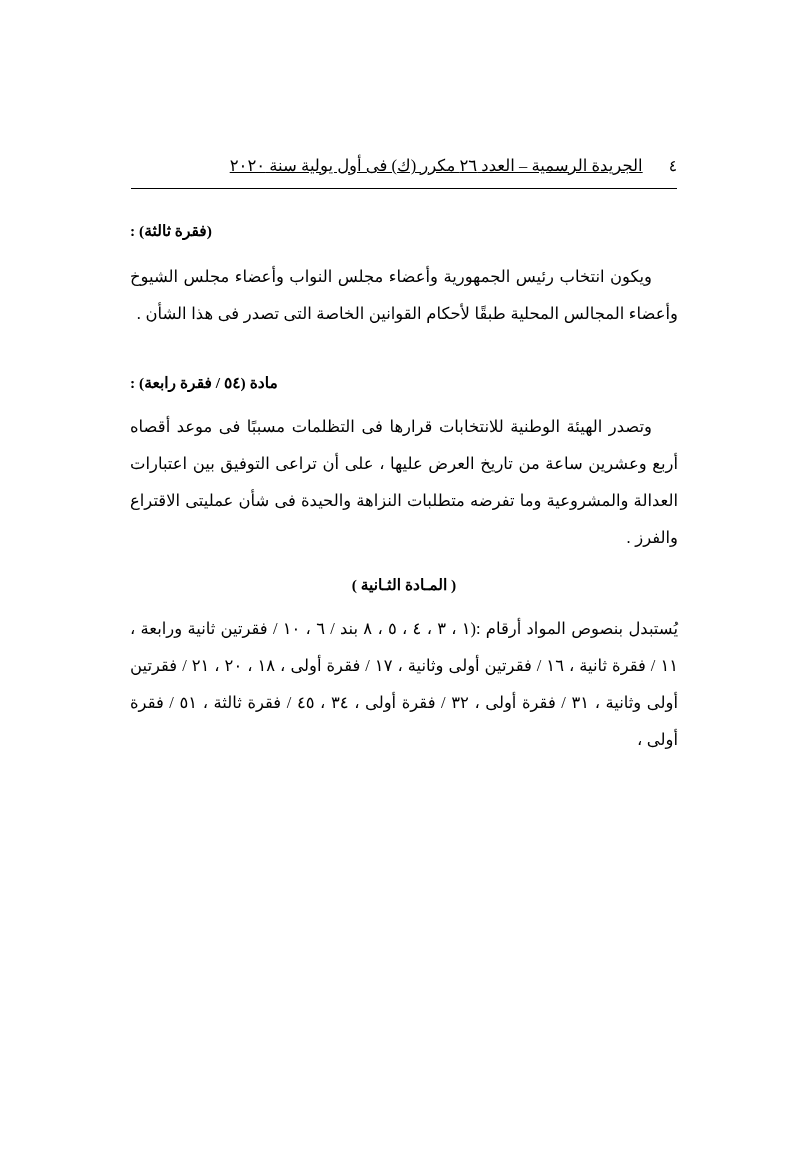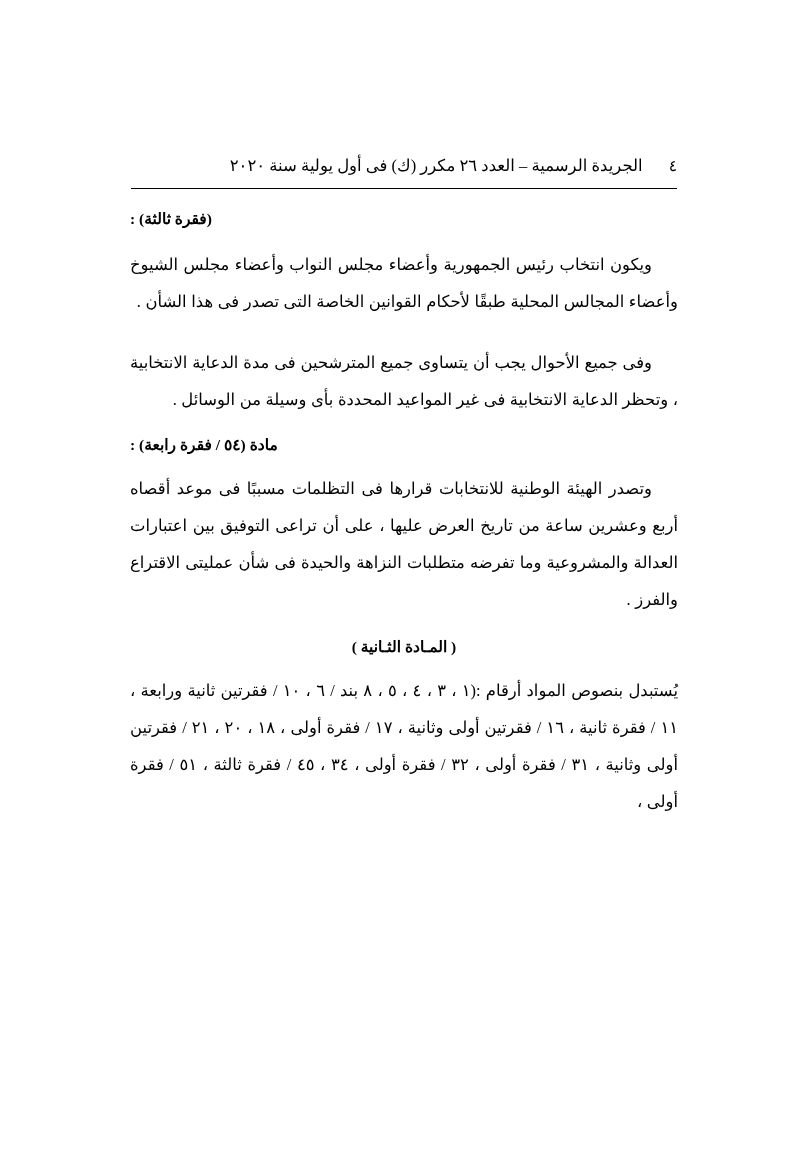--- a/index.html
+++ b/index.html
@@ -36,34 +36,35 @@
   .folio {
     font-size: 15.5px;
     letter-spacing: 0;
     margin-left: 26px;
     flex: 0 0 auto;
   }
   .head-text {
     font-size: 16.5px;
     white-space: nowrap;
     flex: 0 0 auto;
+    text-decoration: underline;
   }
   .head-rule {
     position: absolute;
     top: 188px;
     right: 135px;
     width: 546px;
     height: 0;
     border-top: 1.6px solid #000;
   }
 
   
   .column {
     position: absolute;
-    top: 202px;
+    top: 214px;
     right: 134px;
     width: 548px;
     direction: rtl;
   }
 
   .para {
     font-size: 16.4px;
     line-height: 37px;
     text-align: justify;
     text-align-last: right;
@@ -113,21 +114,20 @@
     <p class="heading-right">(فقرة ثالثة) :</p>
     <div class="sp-10"></div>
     <p class="para indent">ويكون انتخاب رئيس الجمهورية وأعضاء مجلس النواب وأعضاء مجلس الشيوخ وأعضاء المجالس المحلية طبقًا لأحكام القوانين الخاصة التى تصدر فى هذا الشأن .</p>
 
     <div class="sp-8"></div>
     <div class="sp-8"></div>
 
     <div class="sp-6"></div>
 
     <div class="sp-2"></div>
-    <p class="para indent">وفى جميع الأحوال يجب أن يتساوى جميع المترشحين فى مدة الدعاية الانتخابية ، وتحظر الدعاية الانتخابية فى غير المواعيد المحددة بأى وسيلة من الوسائل .</p>
 
     <div class="sp-10"></div>
     <p class="heading-right">مادة (٥٤ / فقرة رابعة) :</p>
     <div class="sp-8"></div>
     <p class="para indent">وتصدر الهيئة الوطنية للانتخابات قرارها فى التظلمات مسببًا فى موعد أقصاه أربع وعشرين ساعة من تاريخ العرض عليها ، على أن تراعى التوفيق بين اعتبارات العدالة والمشروعية وما تفرضه متطلبات النزاهة والحيدة فى شأن عمليتى الاقتراع والفرز .</p>
 
     <div class="sp-12"></div>
     <p class="heading-center">( المـادة الثـانية )</p>
     <div class="sp-8"></div>
     <p class="para">يُستبدل بنصوص المواد أرقام :(١ ، ٣ ، ٤ ، ٥ ، ٨ بند / ٦ ، ١٠ / فقرتين ثانية ورابعة ، ١١ / فقرة ثانية ، ١٦ / فقرتين أولى وثانية ، ١٧ / فقرة أولى ، ١٨ ، ٢٠ ، ٢١ / فقرتين أولى وثانية ، ٣١ / فقرة أولى ، ٣٢ / فقرة أولى ، ٣٤ ، ٤٥ / فقرة ثالثة ، ٥١ / فقرة أولى ،</p>

